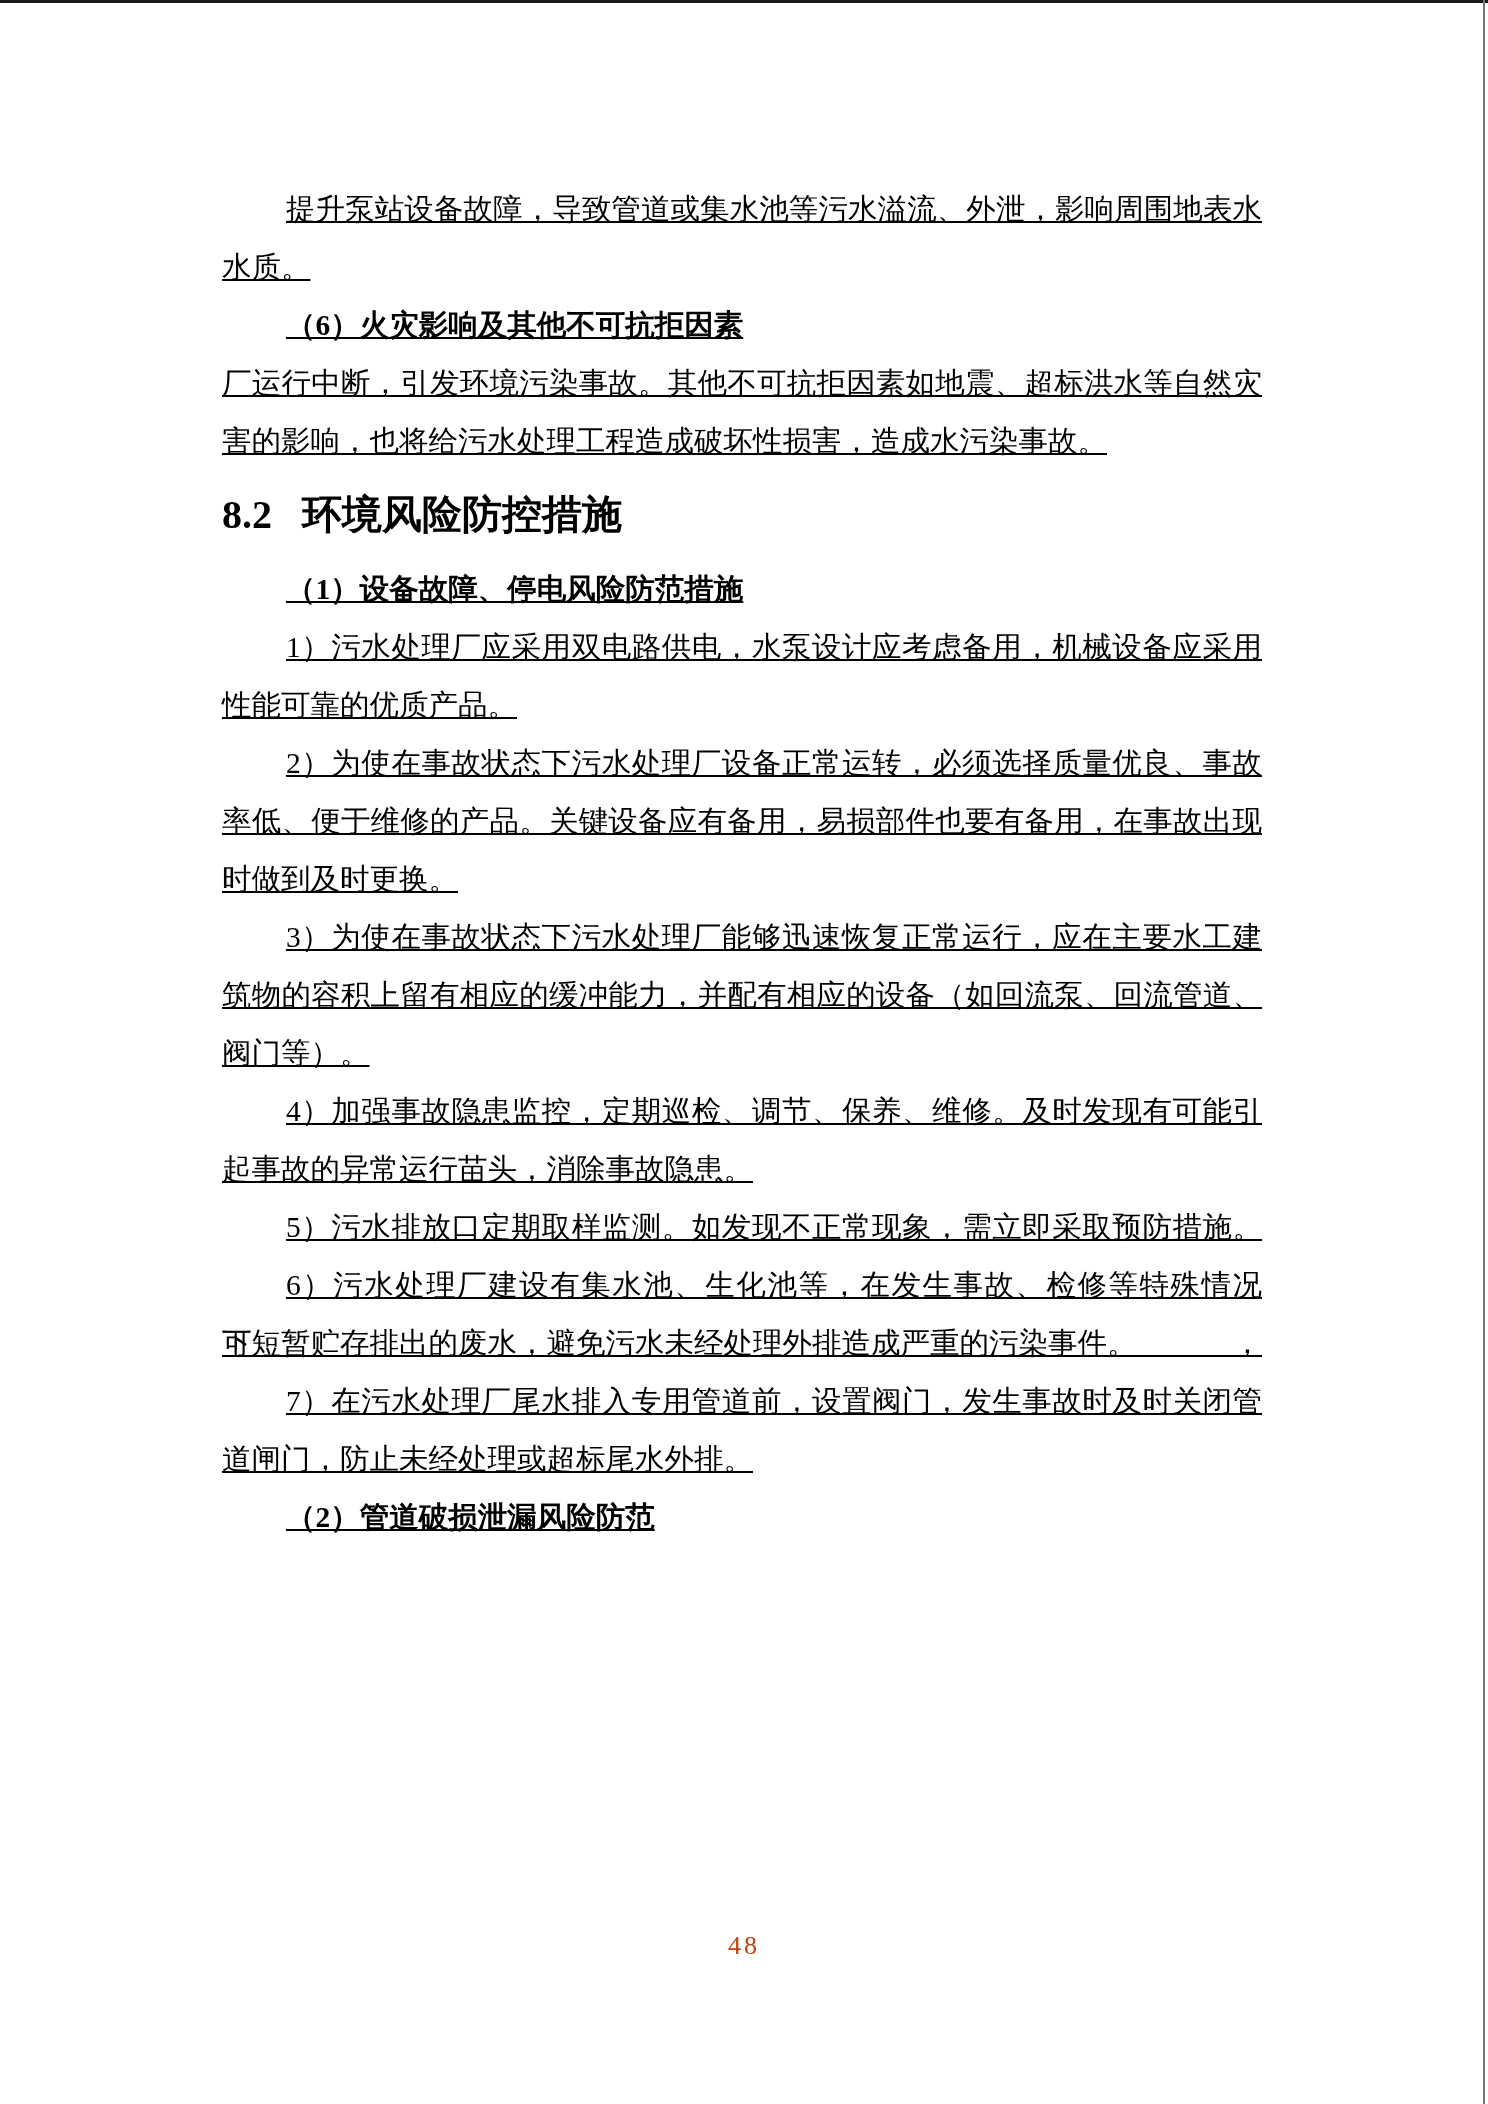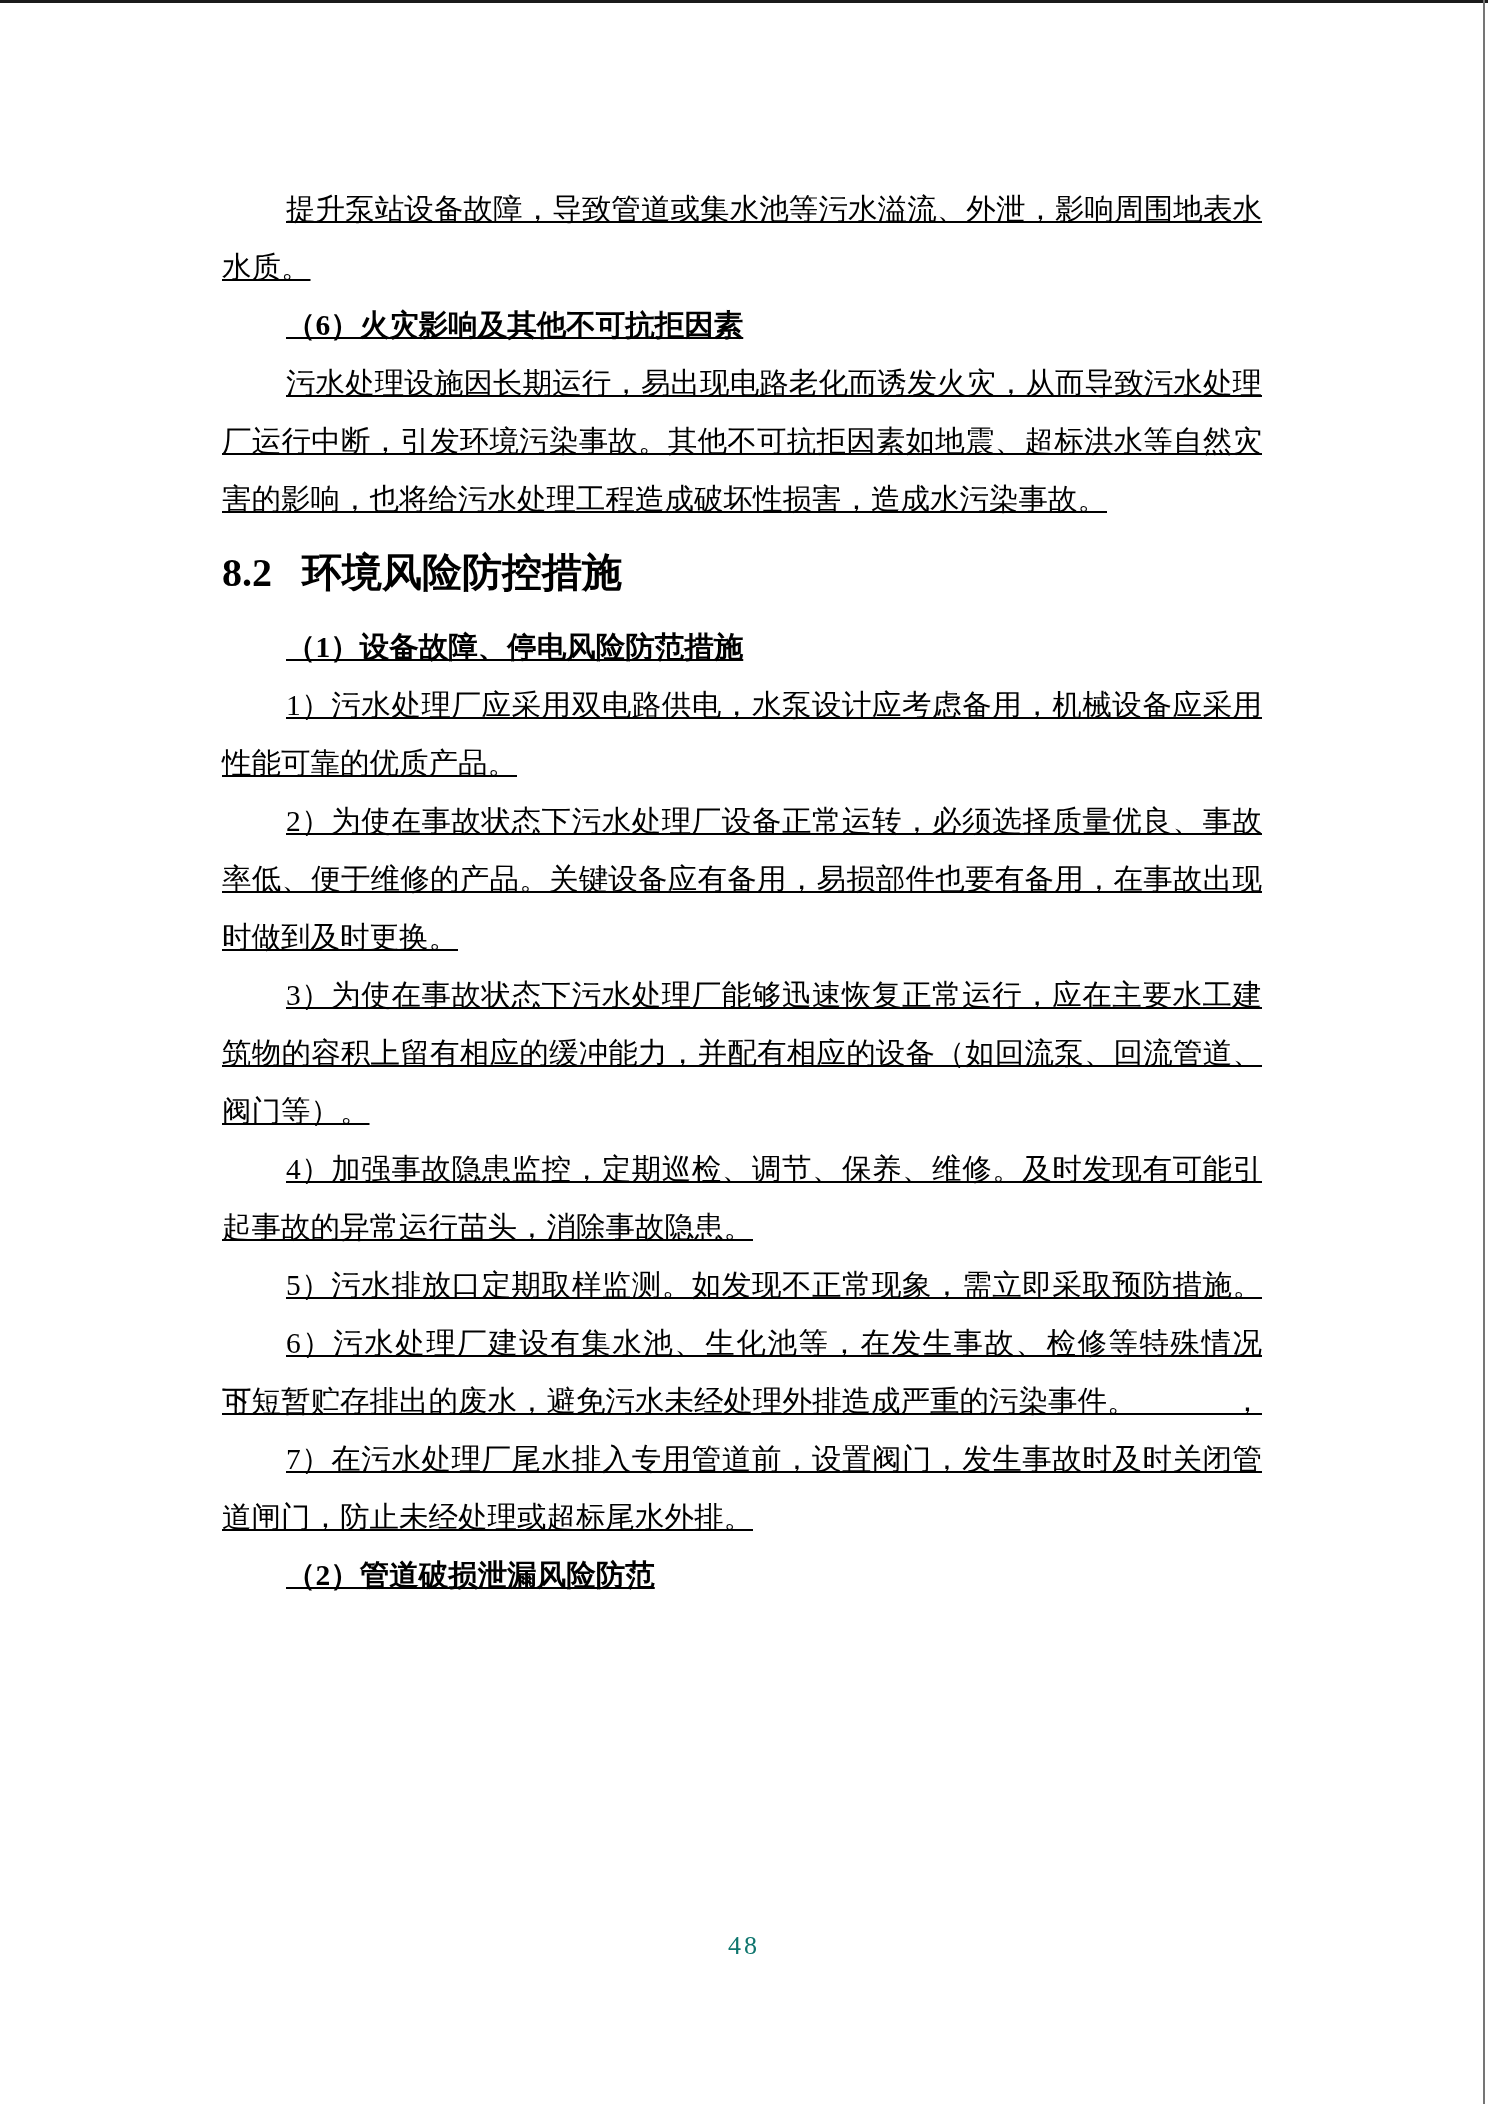--- a/index.html
+++ b/index.html
@@ -55,35 +55,34 @@
   }
   .sec-num { margin-right: 20px; }
   .footer {
     position: absolute;
     top: 1930px; left: 0;
     width: 1488px;
     text-align: center;
     font-size: 26px;
     line-height: 32px;
     letter-spacing: 3px;
-    color: #0f766e;
+    color: #c2410c;
   }
 </style>
 </head>
 <body>
 
 <div class="page">
   <div class="border-top"></div>
   <div class="border-right"></div>
 
   <div class="content">
     <div class="ln jf ind">提升泵站设备故障，导致管道或集水池等污水溢流、外泄，影响周围地表水</div>
     <div class="ln">水质。</div>
     <div class="ln sub ind">（6）火灾影响及其他不可抗拒因素</div>
-    <div class="ln jf ind">污水处理设施因长期运行，易出现电路老化而诱发火灾，从而导致污水处理</div>
     <div class="ln jf">厂运行中断，引发环境污染事故。其他不可抗拒因素如地震、超标洪水等自然灾</div>
     <div class="ln">害的影响，也将给污水处理工程造成破坏性损害，造成水污染事故。</div>
 
     <h2 class="sec">
       <span class="sec-num">8.2</span>
       <span class="sec-title">环境风险防控措施</span>
     </h2>
 
     <div class="ln sub ind">（1）设备故障、停电风险防范措施</div>
     <div class="ln jf ind">1）污水处理厂应采用双电路供电，水泵设计应考虑备用，机械设备应采用</div>

